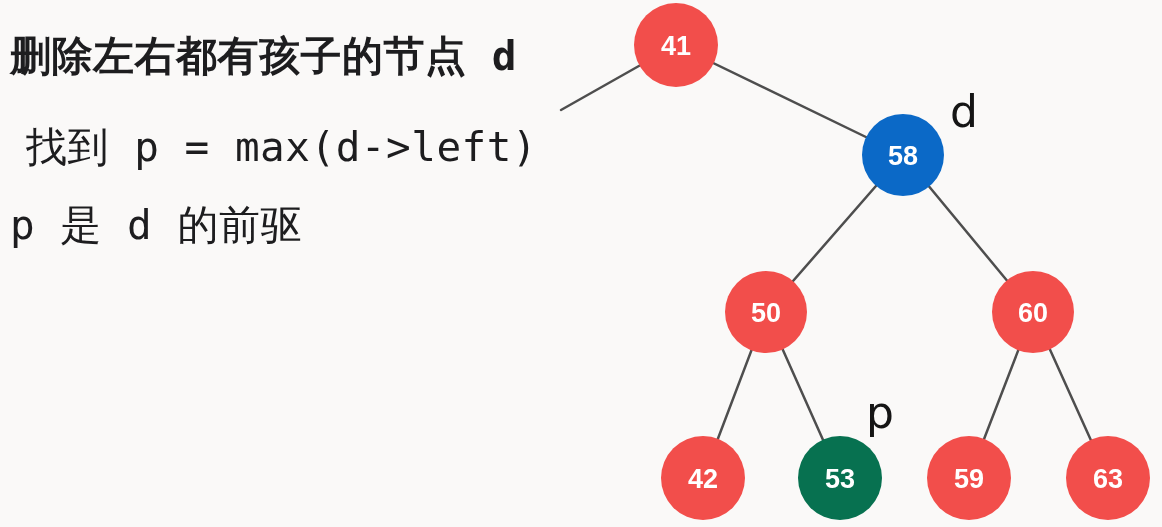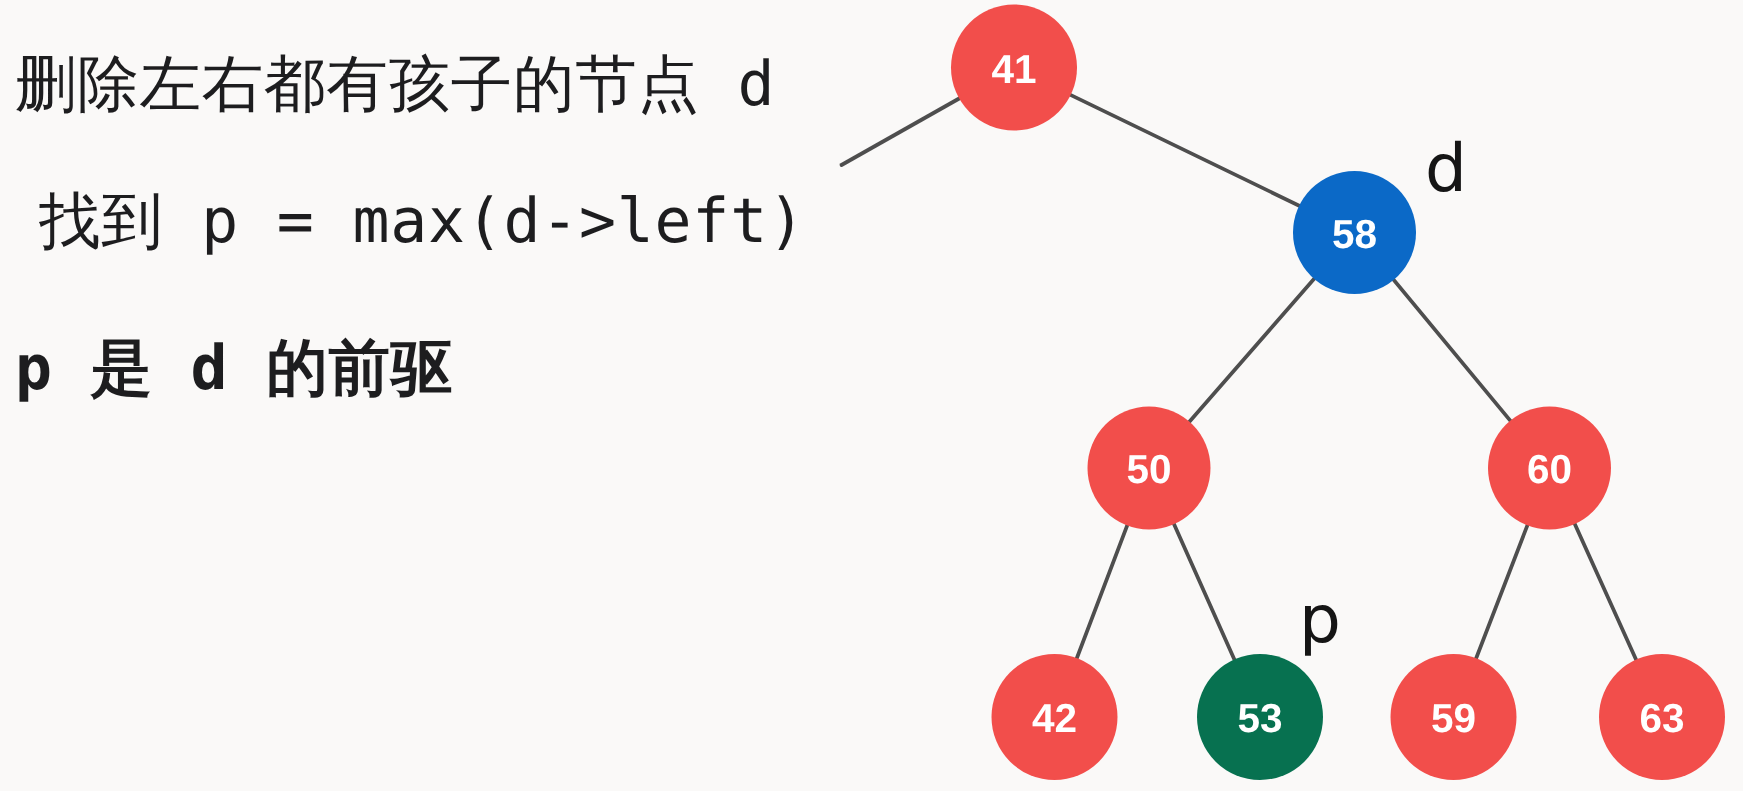--- a/index.html
+++ b/index.html
@@ -23,23 +23,23 @@
     color: #1d1d1f;
     font-family: "DejaVu Sans Mono", "DejaVu Sans", sans-serif;
     font-size: 41px;
     line-height: 1.0;
     letter-spacing: 0.5px;
   }
   .notes p {
     margin: 0;
     white-space: nowrap;
   }
-  .note-line-1 { position: absolute; top: 6px;   left: 0; }
+  .note-line-1 { position: absolute; top: 6px;   left: 0; font-weight: bold; }
   .note-line-2 { position: absolute; top: 97px;  left: 16px; }
-  .note-line-3 { position: absolute; top: 195px; left: 0; font-weight: bold; }
+  .note-line-3 { position: absolute; top: 175px; left: 0; }
   svg.tree {
     position: absolute;
     left: 0;
     top: 0;
     width: 1162px;
     height: 527px;
   }
   .node-value {
     font-family: "Liberation Sans", "DejaVu Sans", sans-serif;
     font-weight: bold;

